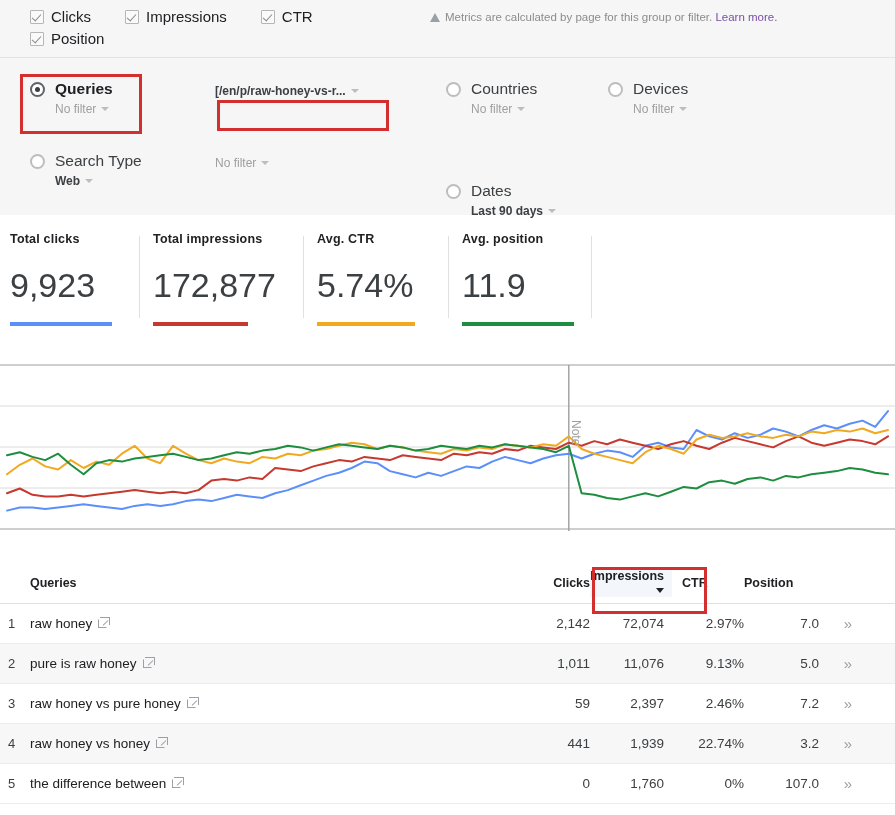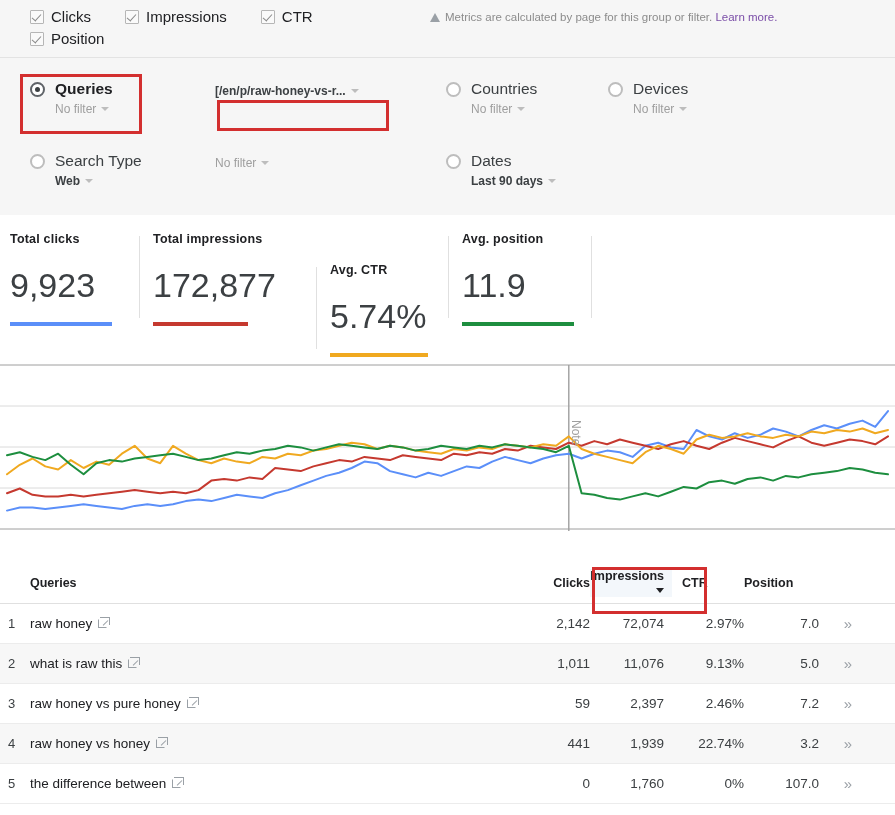--- a/index.html
+++ b/index.html
@@ -226,21 +226,21 @@
           <span>Web</span><span class="caret"></span>
         </div>
       </div>
 
       <div class="fitem" style="width:256px;">
         <div class="fvalue">
           <span>No filter</span><span class="caret"></span>
         </div>
       </div>
 
-      <div class="fitem" style="width:200px;">
+      <div class="fitem" style="width:200px;margin-top:30px;">
         <div class="fhead">
           <span class="radio"></span>
           <span class="fname">Dates</span>
         </div>
         <div class="fvalue strong">
           <span>Last 90 days</span><span class="caret"></span>
         </div>
       </div>
     </div>
   </div>
@@ -253,21 +253,21 @@
       <div class="ctitle">Total clicks</div>
       <div class="cvalue">9,923</div>
       <div class="cbar" style="width:102px; background:#5b8ff9;"></div>
     </div>
     <div class="card" style="left:153px; width:140px;">
       <div class="sep"></div>
       <div class="ctitle">Total impressions</div>
       <div class="cvalue">172,877</div>
       <div class="cbar" style="width:95px; background:#c5392f;"></div>
     </div>
-    <div class="card" style="left:330px; width:104px;margin-top:31px;">
+    <div class="card" style="left:317px; width:104px;">
       <div class="sep"></div>
       <div class="ctitle">Avg. CTR</div>
       <div class="cvalue">5.74%</div>
       <div class="cbar" style="width:98px; background:#f0a920;"></div>
     </div>
     <div class="card" style="left:462px; width:112px;">
       <div class="sep"></div>
       <div class="ctitle">Avg. position</div>
       <div class="cvalue">11.9</div>
       <div class="cbar" style="width:112px; background:#1d8e3f;"></div>
@@ -314,21 +314,21 @@
       <div class="c-num c-clicks">2,142</div>
       <div class="c-num c-impr">72,074</div>
       <div class="c-num c-ctr">2.97%</div>
       <div class="c-num c-pos">7.0</div>
       <div class="c-exp"><span class="chev">»</span></div>
     </div>
 
     <div class="trow alt">
       <div class="c-idx">2</div>
       <div class="c-query">
-          <span>what is raw this</span>
+          <span>pure is raw honey</span>
           <span class="ext-ico"></span>
         </div>
       <div class="c-num c-clicks">1,011</div>
       <div class="c-num c-impr">11,076</div>
       <div class="c-num c-ctr">9.13%</div>
       <div class="c-num c-pos">5.0</div>
       <div class="c-exp"><span class="chev">»</span></div>
     </div>
 
     <div class="trow">

